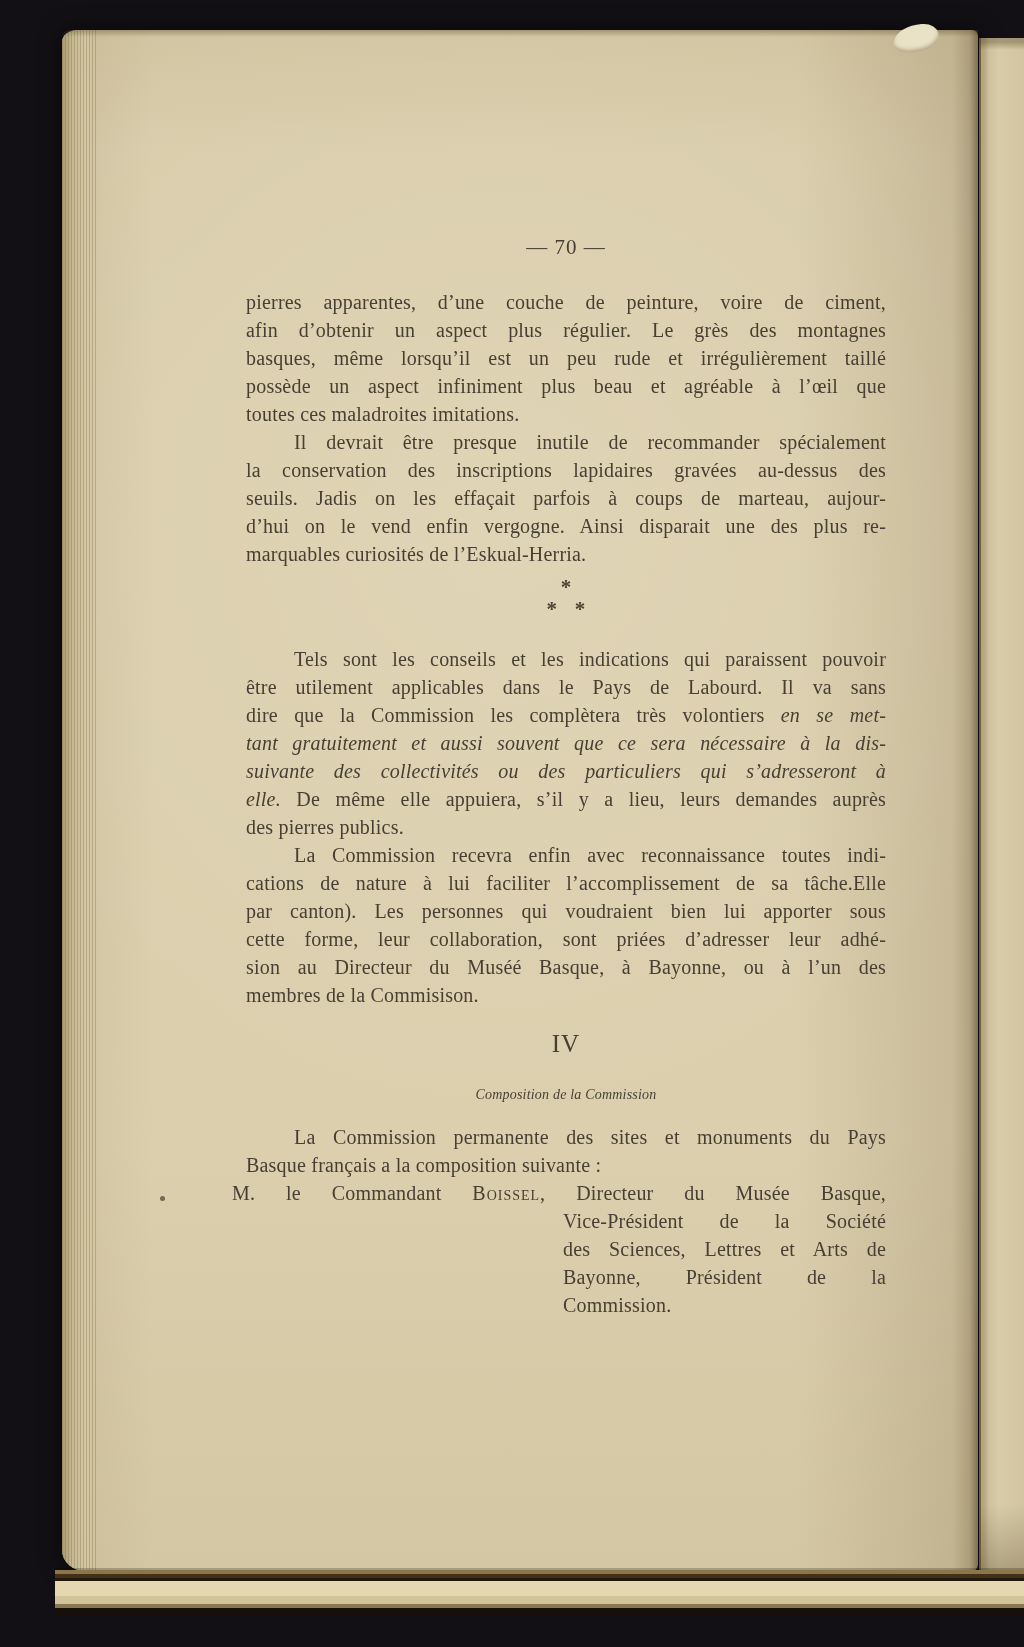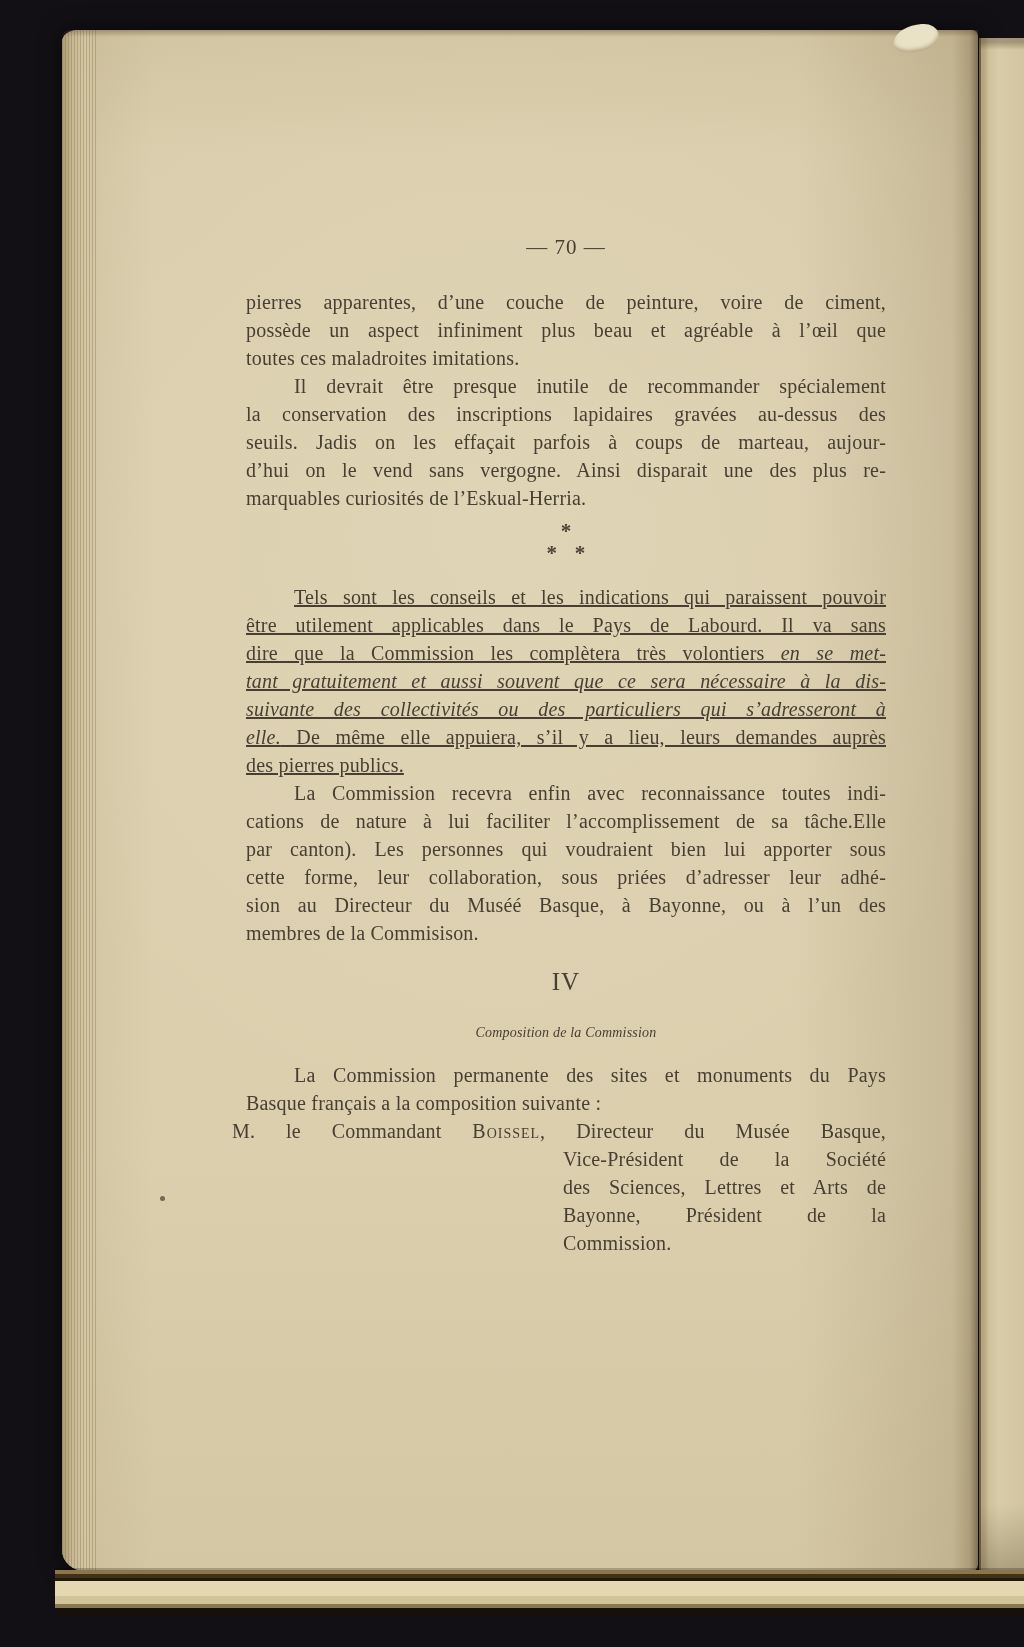--- a/index.html
+++ b/index.html
@@ -75,21 +75,21 @@
     letter-spacing:0.2px;
   }
   .line{display:block;text-align:justify;text-align-last:justify;}
   .line.last{text-align-last:left;}
   .line.ind{text-indent:48px;}
   .center{text-align:center;text-align-last:center;}
   .pagenum{margin-top:234px;font-size:21px;line-height:26px;letter-spacing:1px;}
   .para-1{margin-top:28px;}
   .divider{margin-top:8px;font-size:21px;line-height:22px;font-weight:bold;color:#4a4234;}
   .divider .row2{word-spacing:12px;}
-  .para-3{margin-top:19px;text-decoration:underline;}
+  .para-3{margin-top:25px;}
   .heading-num{margin-top:20px;font-size:25px;line-height:30px;letter-spacing:1px;}
   .heading-title{margin-top:22px;font-size:14px;line-height:28px;font-style:italic;}
   .intro{margin-top:14px;}
   .member-lead{margin-left:-14px;width:654px;}
   .member-cont{margin-left:317px;width:323px;}
   .it{font-style:italic;}
   .sc{font-variant:small-caps;letter-spacing:1px;}
 </style>
 </head>
 <body>
@@ -106,29 +106,31 @@
   <div class="bottom-stack"></div>
   <div class="paper-tear"></div>
   <div class="ink-speck"></div>
 
   <div class="text-col">
 
     <div class="pagenum center">— 70 —</div>
 
     <div class="para para-1">
       <div class="line">pierres apparentes, d’une couche de peinture, voire de ciment,</div>
+      <div class="line">afin d’obtenir un aspect plus régulier.  Le  grès des montagnes</div>
+      <div class="line">basques, même lorsqu’il est un peu rude et irrégulièrement taillé</div>
       <div class="line">possède un aspect infiniment plus beau et agréable à l’œil que</div>
       <div class="line last">toutes ces maladroites imitations.</div>
     </div>
 
     <div class="para para-2">
       <div class="line ind">Il devrait être presque inutile de recommander spécialement</div>
       <div class="line">la conservation des inscriptions lapidaires gravées au-dessus des</div>
       <div class="line">seuils. Jadis on les effaçait parfois à coups de marteau, aujour-</div>
-      <div class="line">d’hui on le vend sans vergogne. Ainsi disparait une des plus re-</div>
+      <div class="line">d’hui on le vend enfin vergogne. Ainsi disparait une des plus re-</div>
       <div class="line last">marquables curiosités de l’Eskual-Herria.</div>
     </div>
 
     <div class="divider">
       <div class="center row1">*</div>
       <div class="center row2">* *</div>
     </div>
 
     <div class="para para-3">
       <div class="line ind">Tels sont les conseils et les indications qui paraissent pouvoir</div>
@@ -137,21 +139,21 @@
       <div class="line it">tant gratuitement et aussi souvent que ce sera nécessaire à la dis-</div>
       <div class="line it">suivante des collectivités ou des particuliers qui s’adresseront à</div>
       <div class="line"><span class="it">elle.</span><span> De même elle appuiera, s’il y a lieu, leurs demandes auprès</span></div>
       <div class="line last">des pierres publics.</div>
     </div>
 
     <div class="para para-4">
       <div class="line ind">La Commission recevra enfin avec reconnaissance toutes indi-</div>
       <div class="line">cations de nature à lui faciliter l’accomplissement de sa tâche.Elle</div>
       <div class="line">par canton). Les personnes qui voudraient bien lui apporter sous</div>
-      <div class="line">cette forme, leur collaboration, sous priées d’adresser leur adhé-</div>
+      <div class="line">cette forme, leur collaboration, sont priées d’adresser leur adhé-</div>
       <div class="line">sion au Directeur du Muséé Basque, à Bayonne, ou à l’un des</div>
       <div class="line last">membres de la Commisison.</div>
     </div>
 
     <div class="heading-num center">IV</div>
 
     <div class="heading-title center">Composition de la Commission</div>
 
     <div class="para intro">
       <div class="line ind">La Commission permanente des sites et monuments du Pays</div>

